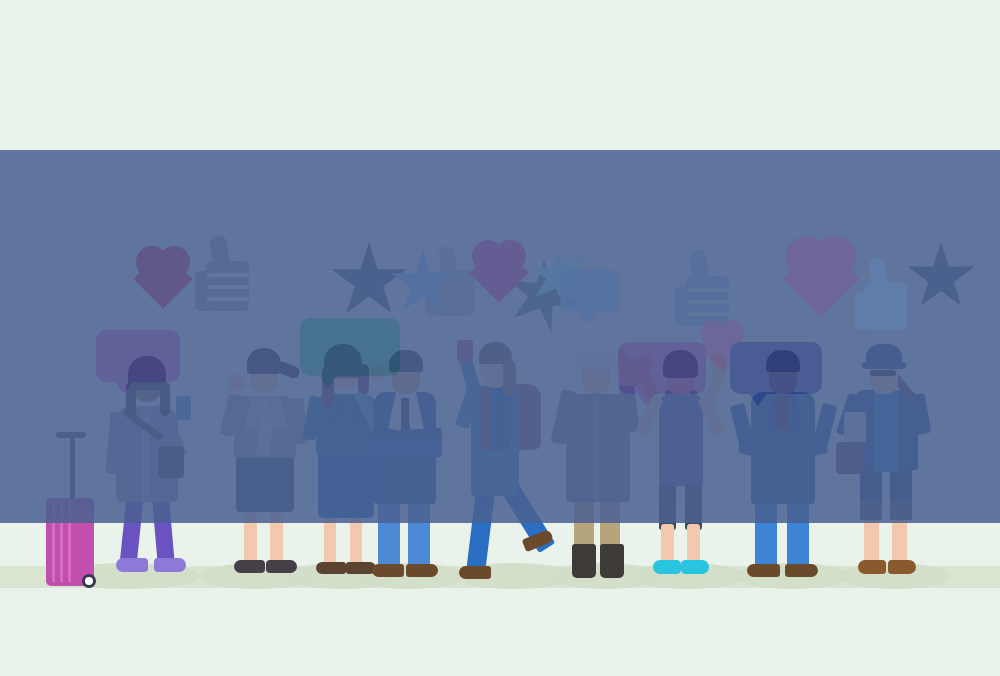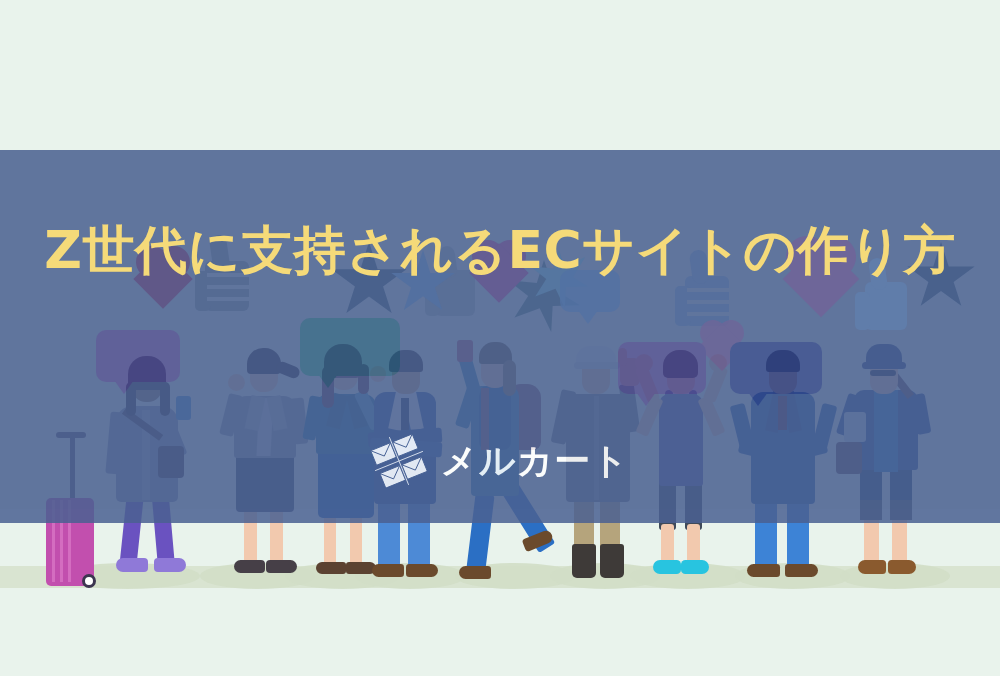--- a/index.html
+++ b/index.html
@@ -356,40 +356,16 @@
         <div style="position:absolute;left:5px;top:10px;width:34px;height:34px;background:#5b4f8c;transform:rotate(45deg);"></div>
       </div>
     </div>
 
     <div class="deco bubble" style="left:96px;top:180px;width:84px;height:52px;background:#4a4a8c;color:#4a4a8c;"></div>
     <div class="deco bubble" style="left:300px;top:168px;width:100px;height:58px;background:#2d5d80;color:#2d5d80;"></div>
     <div class="deco bubble" style="left:618px;top:192px;width:88px;height:52px;background:#4a4a8c;color:#4a4a8c;"></div>
     <div class="deco bubble" style="left:730px;top:192px;width:92px;height:52px;background:#2f4486;color:#2f4486;"></div>
     <div class="deco bubble" style="left:560px;top:120px;width:60px;height:42px;background:#3a5d99;color:#3a5d99;opacity:.8;"></div>
 
-    <div id="title" style="top:66px;">Z世代に支持されるECサイトの作り方</div>
-
-    <div id="logo" style="top:283px;">
-      <svg id="logo-mark" viewBox="0 0 100 100">
-        <g transform="rotate(-22 50 50)">
-          <g fill="#ffffff" stroke="#4a6191" stroke-width="1.6">
-            <rect x="10" y="14" width="38" height="28"></rect>
-            <rect x="52" y="14" width="38" height="28"></rect>
-            <rect x="10" y="58" width="38" height="28"></rect>
-            <rect x="52" y="58" width="38" height="28"></rect>
-          </g>
-          <g fill="none" stroke="#4a6191" stroke-width="1.6">
-            <path d="M10 14 L29 32 L48 14"></path>
-            <path d="M52 14 L71 32 L90 14"></path>
-            <path d="M10 58 L29 76 L48 58"></path>
-            <path d="M52 58 L71 76 L90 58"></path>
-          </g>
-          <g stroke="#ffffff" stroke-width="1.6" fill="none" opacity=".9">
-            <path d="M50 4 L50 96"></path>
-            <path d="M4 50 L96 50"></path>
-          </g>
-        </g>
-      </svg>
-      <span id="logo-text">メルカート</span>
-    </div>
+
 
   </div>
 </div>
 
 </body></html>

